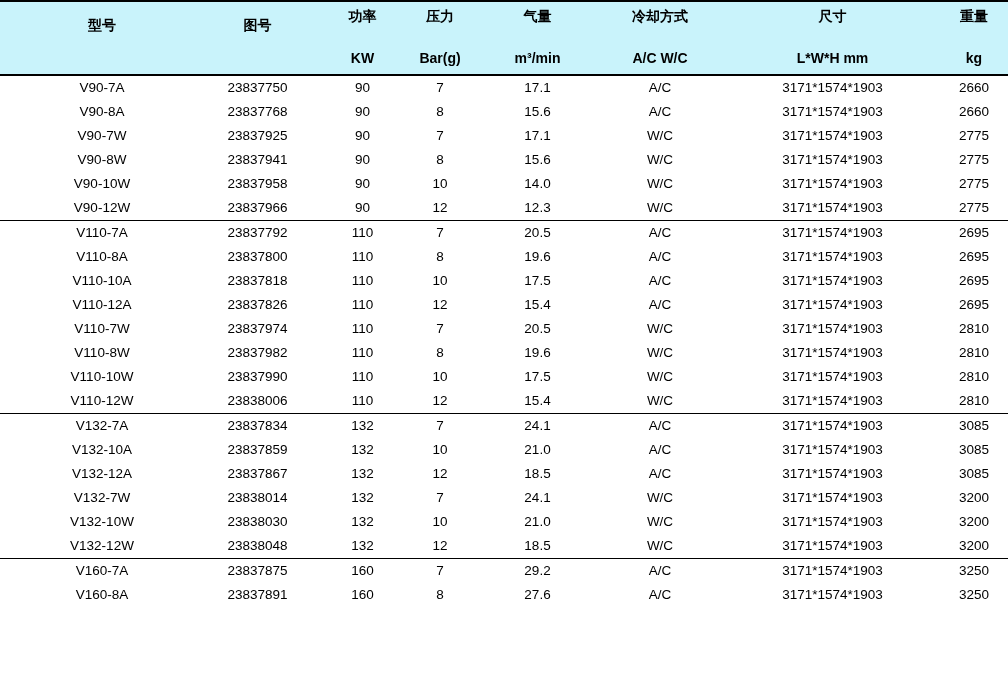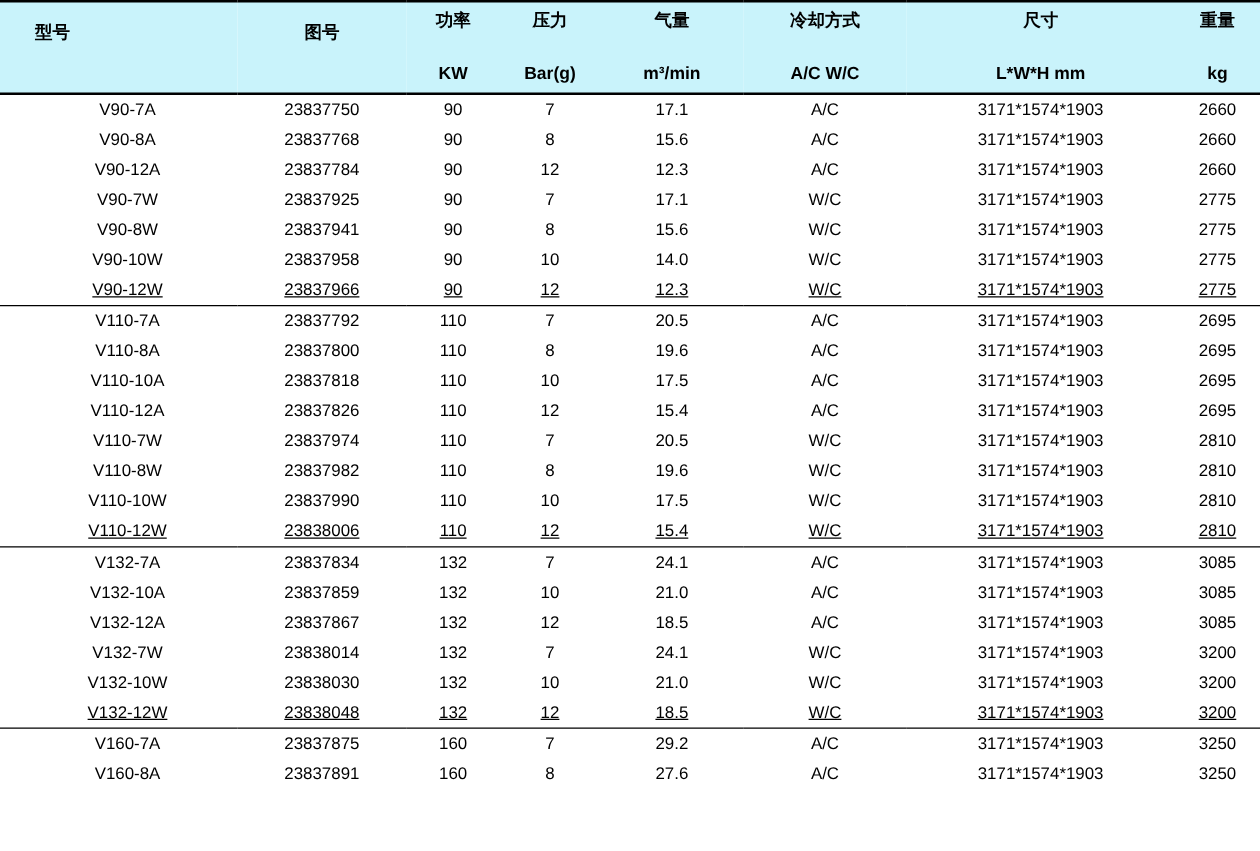--- a/index.html
+++ b/index.html
@@ -25,37 +25,36 @@
     font-weight: bold;
     font-size: 14px;
     padding: 6px 0 7px 0;
     border-top: 2px solid #000;
     border-bottom: 2px solid #000;
     text-align: center;
     line-height: 1.25;
     vertical-align: middle;
   }
   table.spec thead th.left {
-    text-align: left;
-    padding-left: 28px;
+    text-align: center;
+    padding-left: 14px;
   }
   table.spec tbody td {
     padding: 4px 0 4px 0;
     text-align: center;
     height: 16px;
     line-height: 16px;
     white-space: nowrap;
   }
   table.spec tbody td.left {
     text-align: center;
     padding-left: 14px;
   }
   tr.group-end td {
     border-bottom: 1.5px solid #000;
-    text-decoration: underline;
   }
   
   col.c-model  { width: 190px; }
   col.c-part   { width: 135px; }
   col.c-kw     { width: 75px; }
   col.c-bar    { width: 80px; }
   col.c-air    { width: 115px; }
   col.c-cool   { width: 130px; }
   col.c-dim    { width: 215px; }
   col.c-weight { width: 68px; }
@@ -126,30 +125,20 @@
         <td class="left">V90-8A</td>
         <td>23837768</td>
         <td>90</td>
         <td>8</td>
         <td>15.6</td>
         <td>A/C</td>
         <td>3171*1574*1903</td>
         <td>2660</td>
       </tr>
       <tr>
-        <td class="left">V90-12A</td>
-        <td>23837784</td>
-        <td>90</td>
-        <td>12</td>
-        <td>12.3</td>
-        <td>A/C</td>
-        <td>3171*1574*1903</td>
-        <td>2660</td>
-      </tr>
-      <tr>
         <td class="left">V90-7W</td>
         <td>23837925</td>
         <td>90</td>
         <td>7</td>
         <td>17.1</td>
         <td>W/C</td>
         <td>3171*1574*1903</td>
         <td>2775</td>
       </tr>
       <tr>

